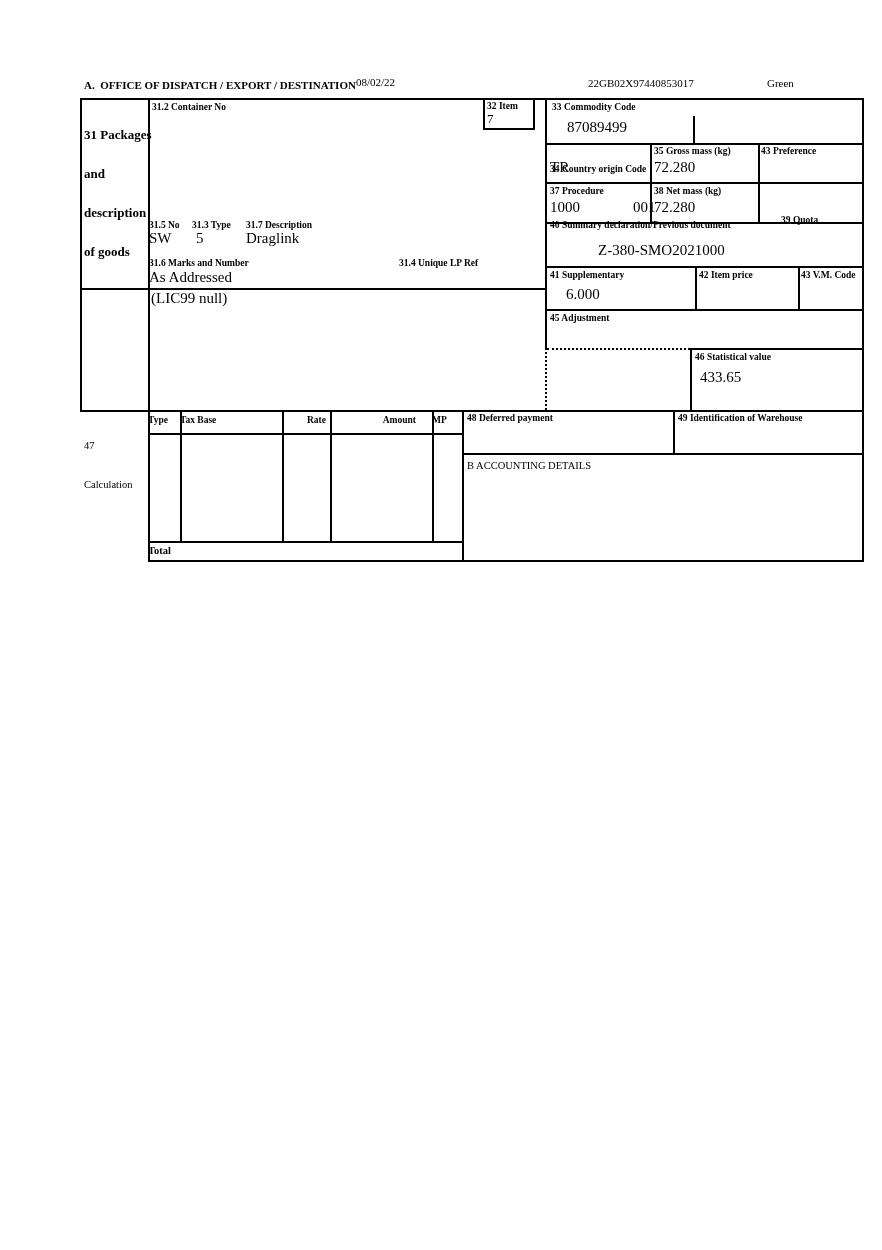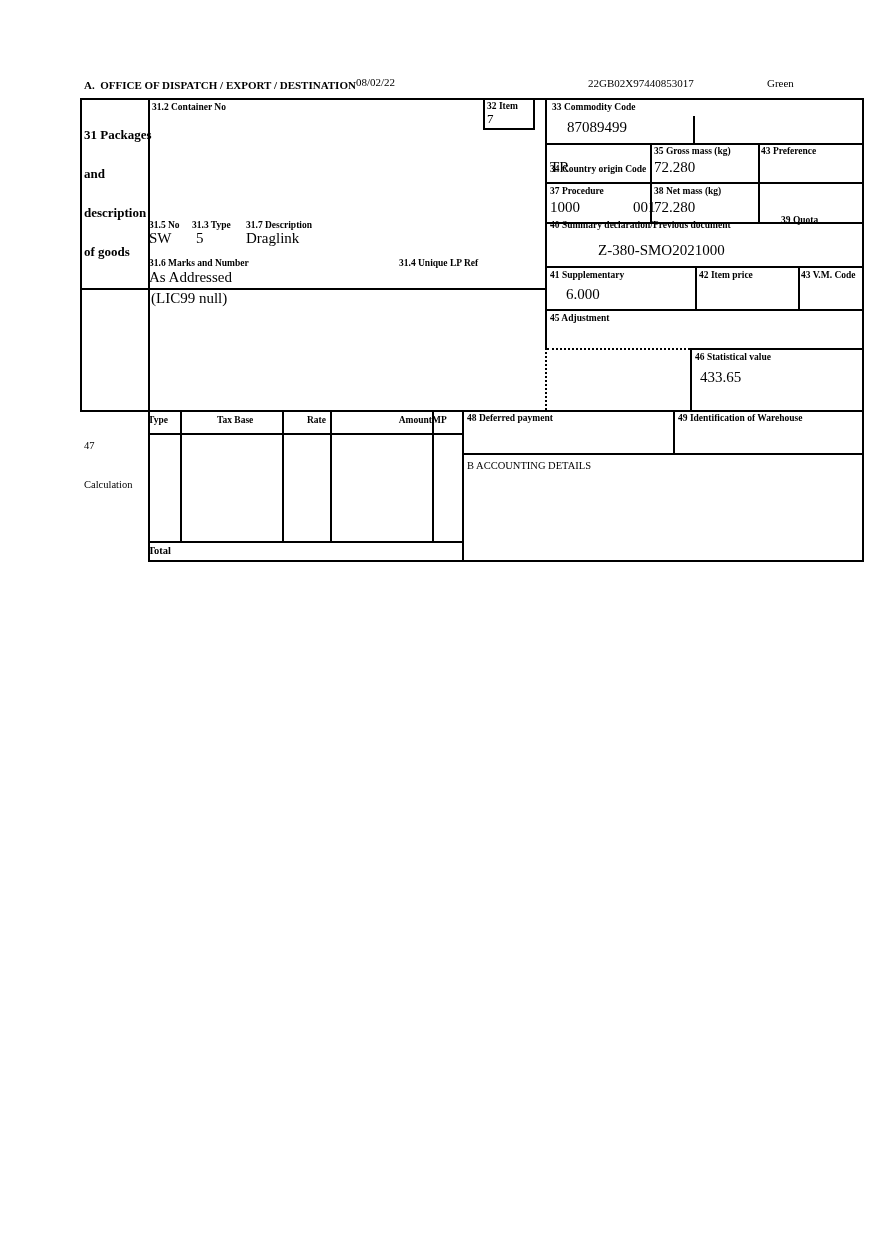--- a/index.html
+++ b/index.html
@@ -116,23 +116,23 @@
 
   <div class="lbl" style="left:550px;top:313px;">45 Adjustment</div>
   <div class="lbl" style="left:695px;top:352px;">46 Statistical value</div>
   <div class="val" style="left:700px;top:369px;">433.65</div>
 
   <div class="lbl2" style="left:84px;top:413px;">
     <div>47</div>
     <div>Calculation</div>
   </div>
   <div class="cell ctr" style="left:148px;top:415px;width:32px;">Type</div>
-  <div class="cell ctr" style="left:180px;top:415px;width:102px;margin-left:37px;">Tax Base</div>
+  <div class="cell ctr" style="left:180px;top:415px;width:102px;">Tax Base</div>
   <div class="cell rgt" style="left:282px;top:415px;width:48px;padding-right:4px;">Rate</div>
-  <div class="cell rgt" style="left:330px;top:415px;width:102px;padding-right:0;">Amount</div>
+  <div class="cell rgt" style="left:330px;top:415px;width:102px;padding-right:16px;">Amount</div>
   <div class="cell ctr" style="left:432px;top:415px;width:30px;">MP</div>
   <div class="cell ctr" style="left:148px;top:545px;width:314px;font-size:10.5px;">Total</div>
 
   <div class="lbl" style="left:467px;top:413px;">48 Deferred payment</div>
   <div class="lbl" style="left:678px;top:413px;">49 Identification of Warehouse</div>
   <div class="lbl2" style="left:467px;top:459px;">B ACCOUNTING DETAILS</div>
 
 </div>
 
 </body></html>

